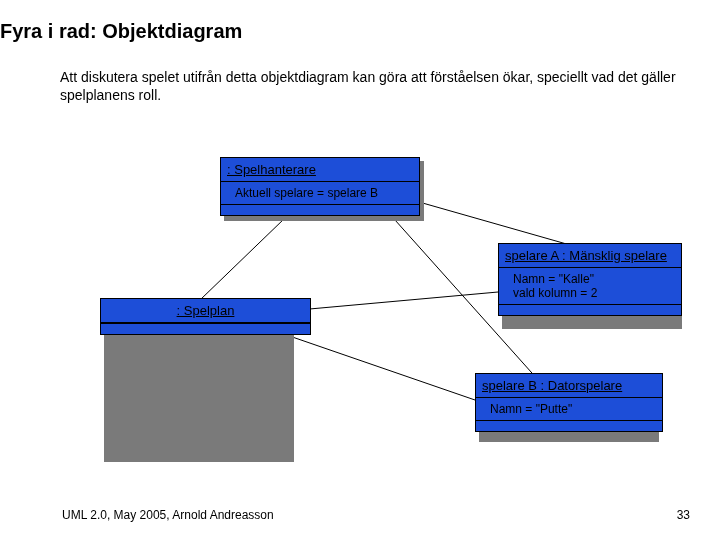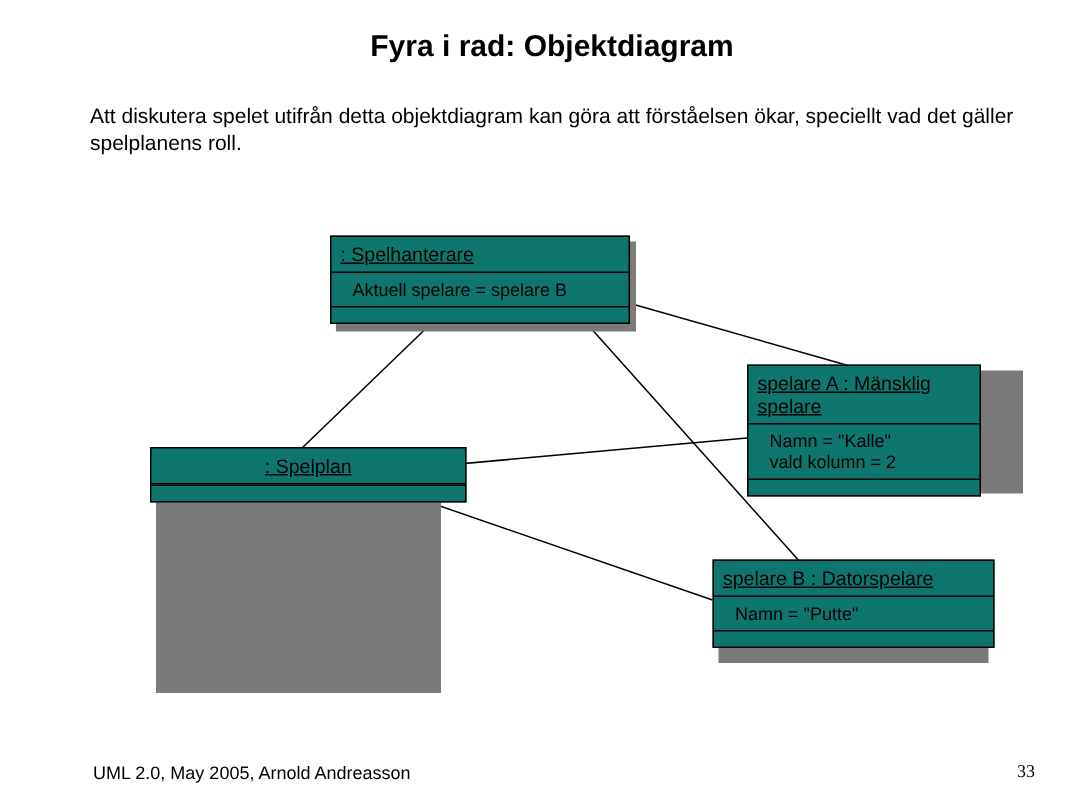--- a/index.html
+++ b/index.html
@@ -1,22 +1,22 @@
 <!DOCTYPE html>
 <html><head>
 <meta charset="utf-8">
 <style>
   html,body{margin:0;padding:0;width:720px;height:540px;background:#fff;font-family:Arial,Helvetica,sans-serif;color:#000;}
   .page{position:relative;width:720px;height:540px;}
-  .title{position:absolute;left:16px;right:0;top:20px;text-align:center;font-size:20px;font-weight:bold;}
+  .title{position:absolute;left:0;right:0;top:20px;text-align:left;font-size:20px;font-weight:bold;}
   .desc{position:absolute;left:60px;top:68px;width:620px;font-size:14px;line-height:1.3;}
   .footer-left{position:absolute;left:62px;bottom:18px;font-size:12px;}
-  .footer-right{position:absolute;right:30px;bottom:18px;font-size:12px;font-family:Liberation Serif, serif;}
+  .footer-right{position:absolute;right:30px;bottom:18px;font-size:12px;}
 
-  .obj{position:absolute;background:#0f766e;border:1px solid #000;box-sizing:border-box;}
+  .obj{position:absolute;background:#1d4ed8;border:1px solid #000;box-sizing:border-box;}
   .obj .name{padding:4px 6px;font-size:13px;text-decoration:underline;}
   .obj .sep{border-top:1px solid #000;}
   .obj .attr{padding:4px 14px;font-size:12px;white-space:pre;}
   .obj .empty{height:10px;}
 
   .shadow{position:absolute;background:#7a7a7a;}
   svg.lines{position:absolute;left:0;top:0;width:720px;height:540px;pointer-events:none;}
 </style>
 </head>
 <body>
@@ -42,21 +42,21 @@
   <div class="shadow" style="left:224px;top:161px;width:200px;height:60px;"></div>
   <div class="obj" style="left:220px;top:157px;width:200px;">
     <div class="name">: Spelhanterare</div>
     <div class="sep"></div>
     <div class="attr">Aktuell spelare = spelare B</div>
     <div class="sep"></div>
     <div class="empty"></div>
   </div>
 
   <div class="shadow" style="left:502px;top:247px;width:180px;height:82px;"></div>
-  <div class="obj" style="left:498px;top:243px;width:156px;">
+  <div class="obj" style="left:498px;top:243px;width:184px;">
     <div class="name">spelare A : Mänsklig spelare</div>
     <div class="sep"></div>
     <div class="attr">Namn = "Kalle"
 vald kolumn = 2</div>
     <div class="sep"></div>
     <div class="empty"></div>
   </div>
 
   <div class="shadow" style="left:479px;top:377px;width:180px;height:65px;"></div>
   <div class="obj" style="left:475px;top:373px;width:188px;">

